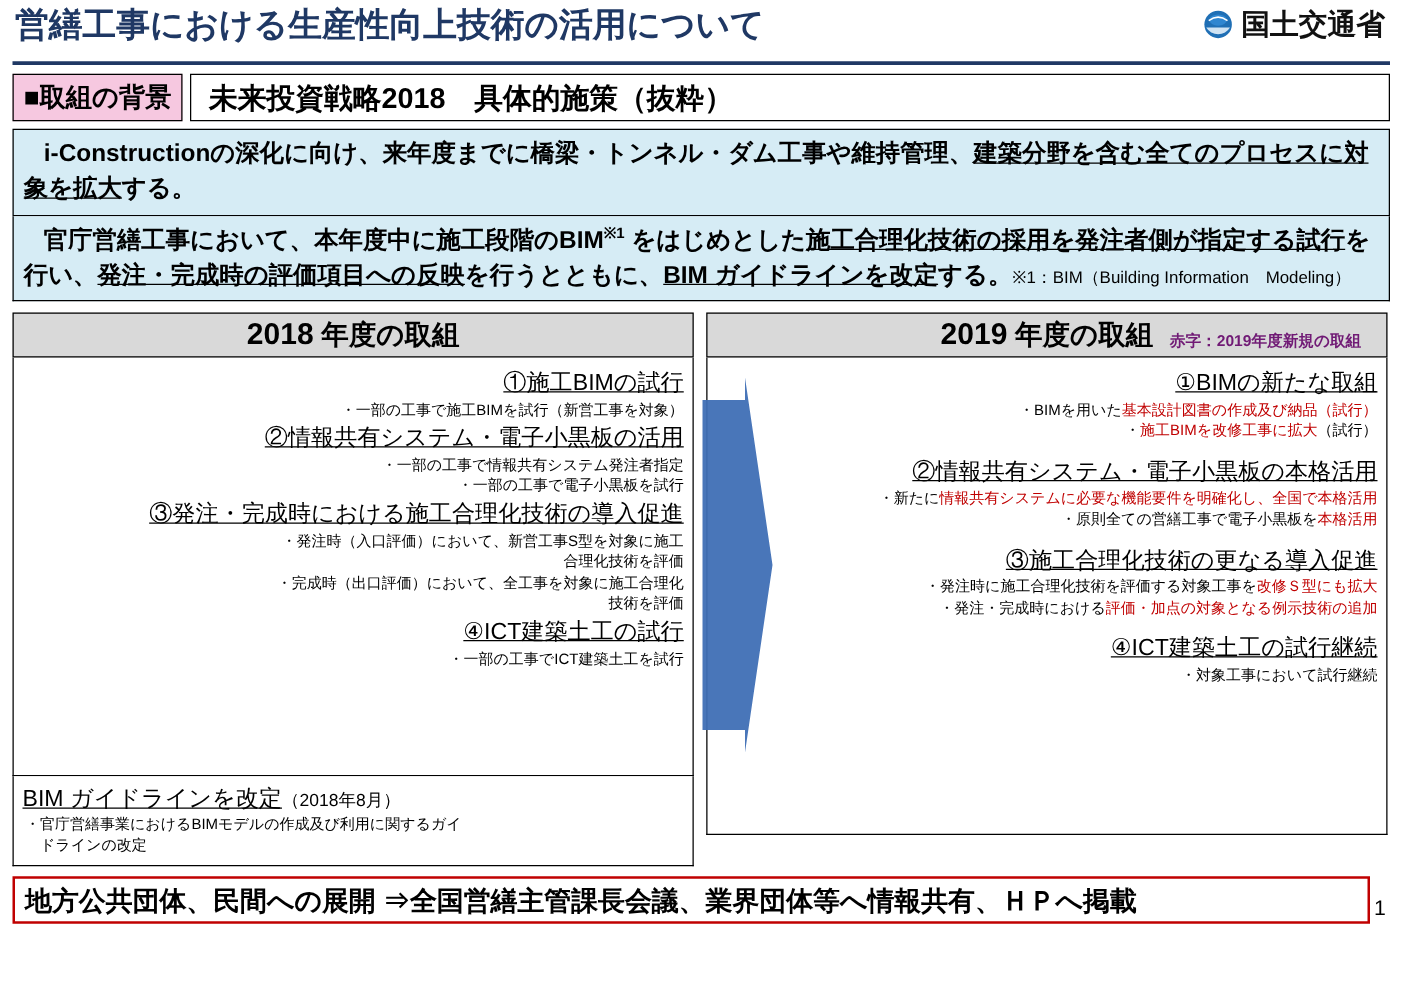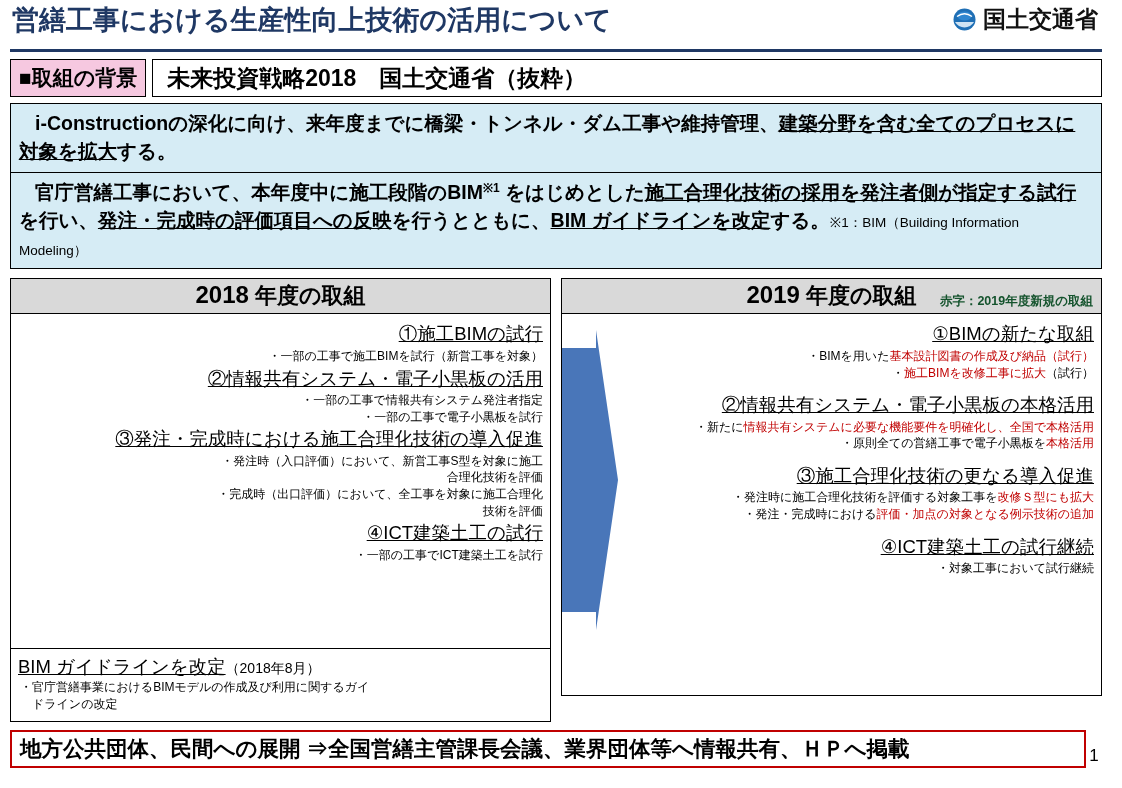--- a/index.html
+++ b/index.html
@@ -13,21 +13,21 @@
     font-family: "Liberation Sans", sans-serif;
     color: #000;
     position: relative;
     overflow: hidden;
   }
   .page {
     position: relative;
     width: 1122px;
     height: 696px;
     box-sizing: border-box;
-    padding: 6px 20px 0 10px;
+    padding: 6px 10px 0 10px;
     border-radius: 21px;
   }
   
   .header-row {
     display: flex;
     align-items: flex-start;
     justify-content: space-between;
     height: 42px;
   }
   .doc-title {
@@ -135,24 +135,24 @@
     justify-content: center;
     position: relative;
   }
   .col-head .yr {
     font-size: 22px;
     font-weight: bold;
   }
   .col-head .yr .num { font-size: 24px; }
   .col-head .red-note {
     position: absolute;
-    right: 8px;
+    right: 20px;
     bottom: 3px;
     font-size: 12.5px;
-    color: #14532d;
+    color: #701a75;
     font-weight: bold;
   }
   .col-body {
     border: 1.5px solid #000;
     border-top: none;
     padding: 6px 7px 6px 7px;
     font-size: 17px;
     line-height: 1.33;
     background: #fff;
     min-height: 382px;
@@ -238,21 +238,21 @@
           <path d="M5 9.5 Q12.5 4 20 9.5" stroke="#ffffff" stroke-width="1.3" fill="none"></path>
         </svg>
       </span>
       <span>国土交通省</span>
     </div>
   </div>
   <div class="title-underline"></div>
 
   <div class="bg-row">
     <div class="bg-tag">■取組の背景</div>
-    <div class="bg-heading">未来投資戦略2018　国土交通省（抜粋）</div>
+    <div class="bg-heading">未来投資戦略2018　具体的施策（抜粋）</div>
   </div>
 
   <div class="blue-box first">
     <p>
       <span>i-Construction</span><span>の深化に向け、来年度までに橋梁・トンネル・ダム工事や維持管理、</span><span class="u">建築分野を含む全てのプロセスに対象を拡大</span><span>する。</span>
     </p>
   </div>
 
   <div class="blue-box second">
     <p>

